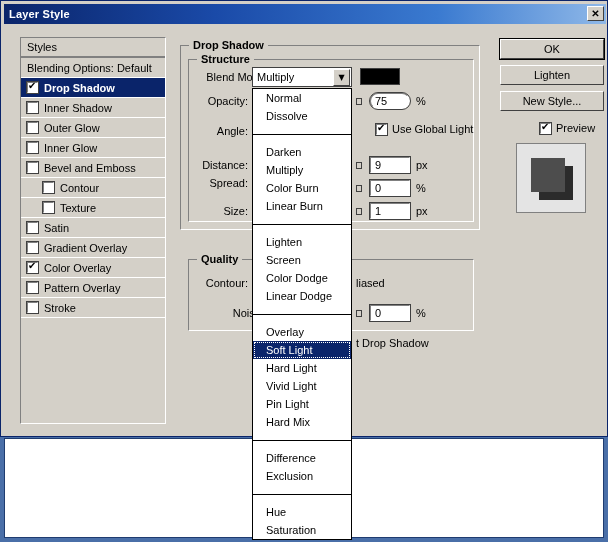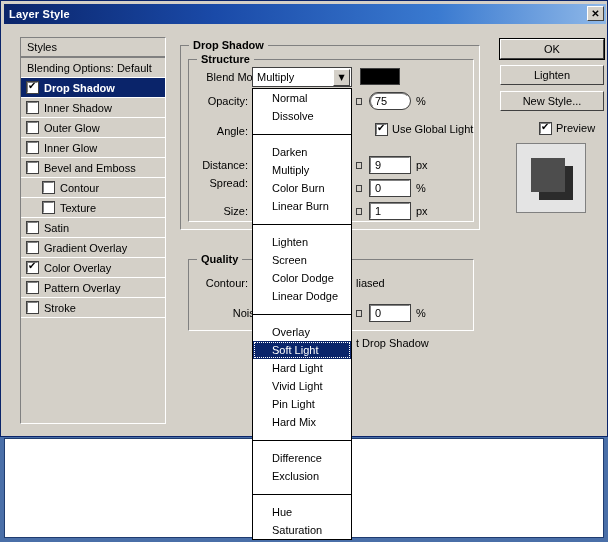--- a/index.html
+++ b/index.html
@@ -309,21 +309,21 @@
     left: 252px; top: 88px;
     width: 100px;
     background: #ffffff;
     border: 1px solid #000000;
     box-sizing: border-box;
     z-index: 50;
   }
   .dd-item {
     height: 18px;
     line-height: 18px;
-    padding-left: 19px;
+    padding-left: 13px;
     font-size: 11px;
     color: #000;
     white-space: nowrap;
     cursor: pointer;
     box-sizing: border-box;
     font-family: "Liberation Sans", sans-serif;
   }
   .dd-item.selected {
     background: #0a246a;
     color: #ffffff;

